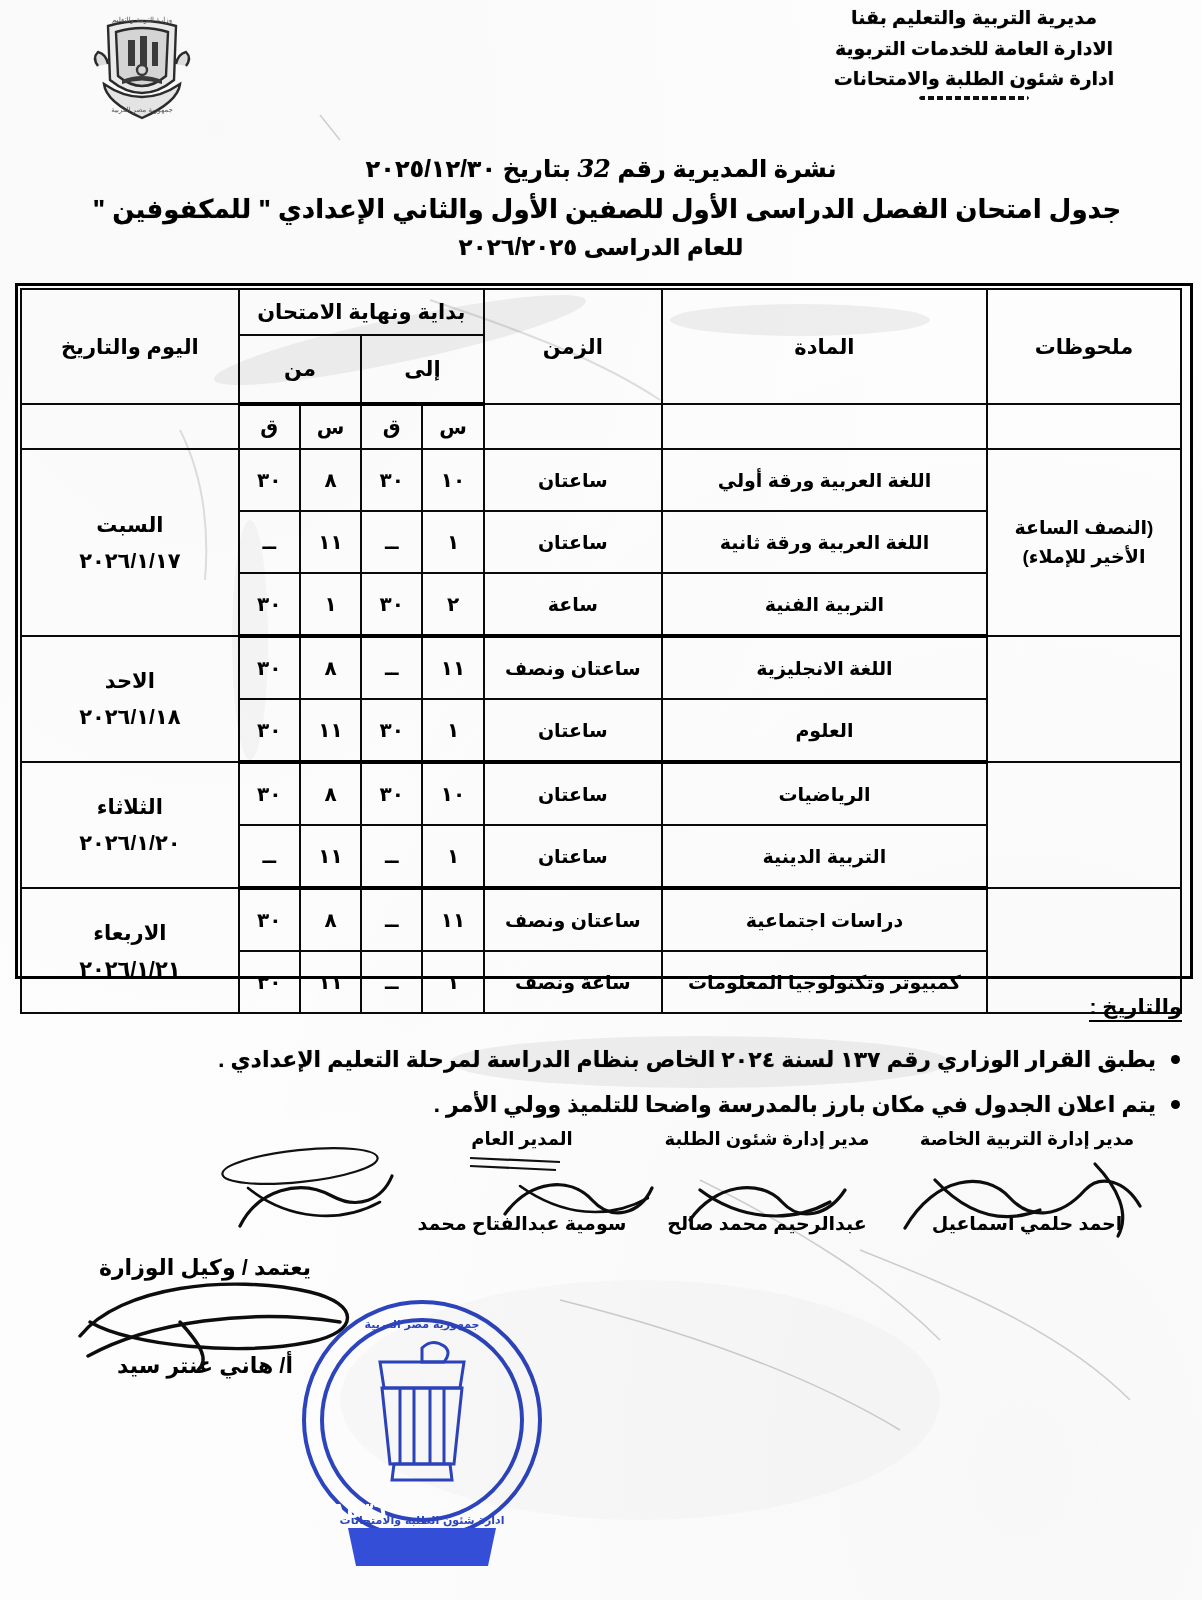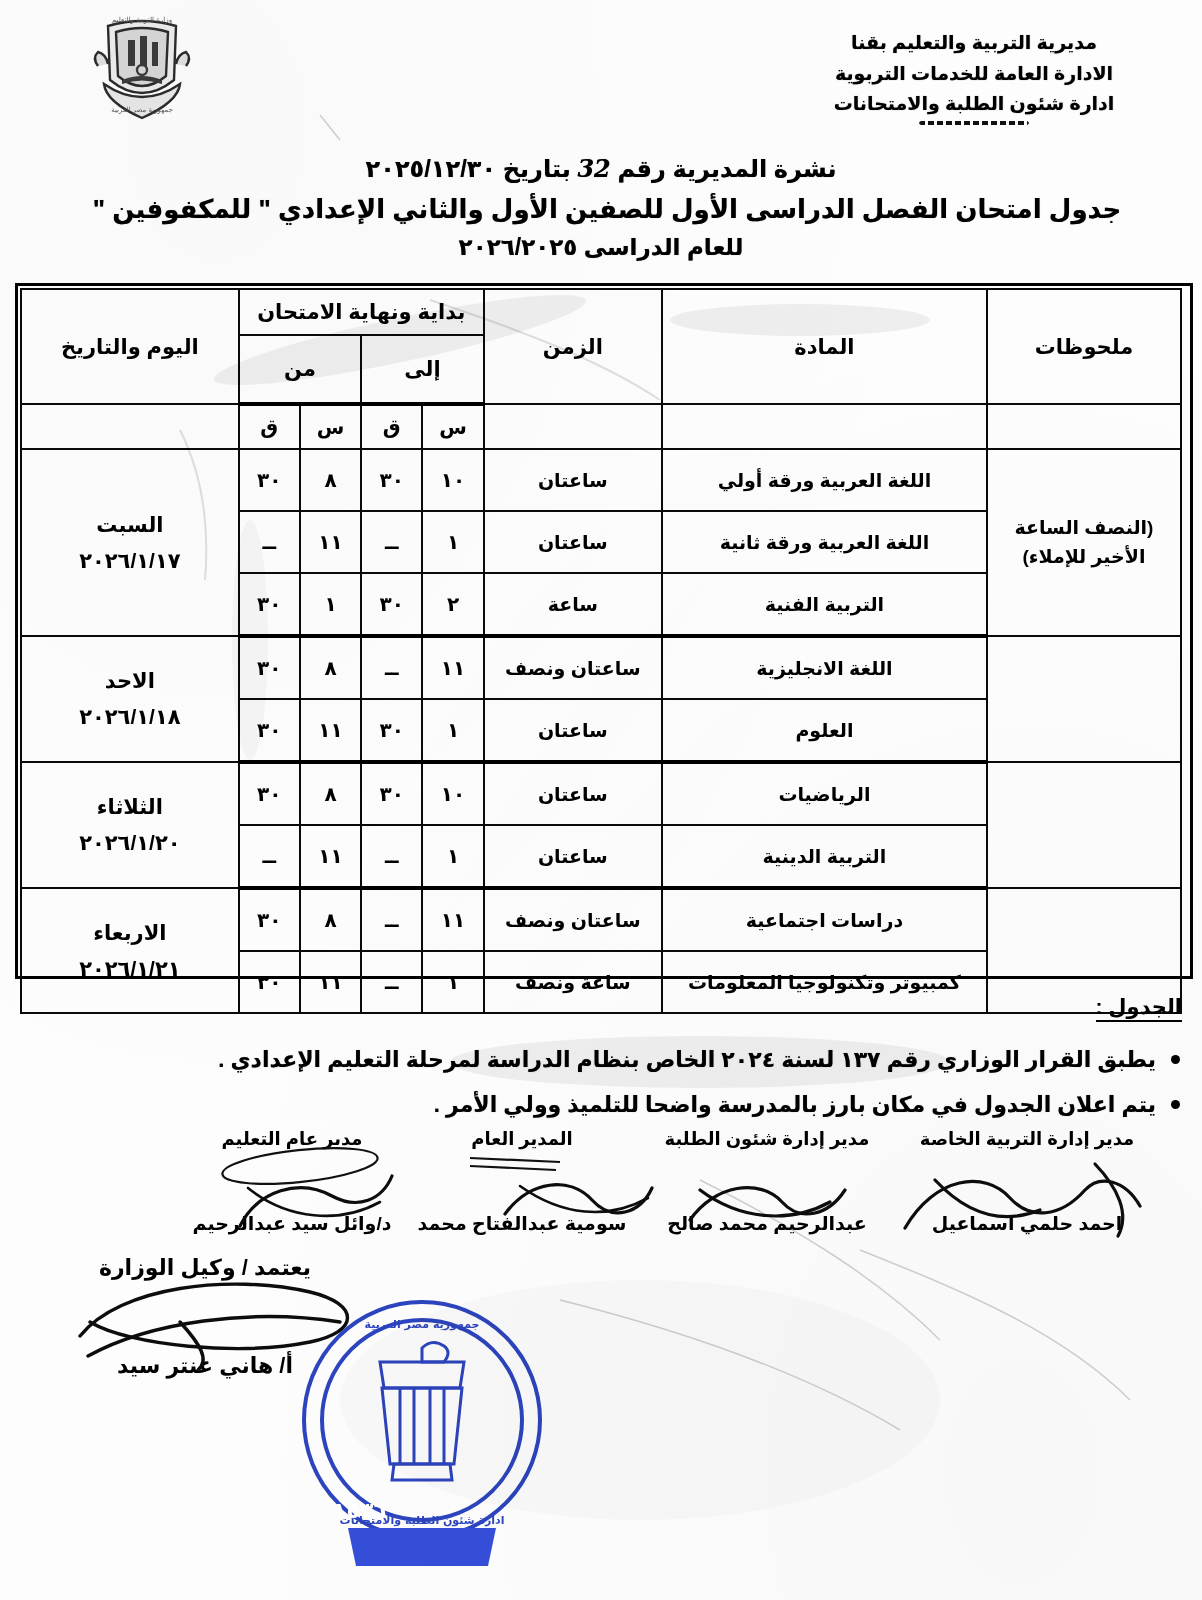--- a/index.html
+++ b/index.html
@@ -19,21 +19,21 @@
       radial-gradient(ellipse at 18% 8%, rgba(0,0,0,0.015), transparent 55%),
       radial-gradient(ellipse at 85% 92%, rgba(0,0,0,0.02), transparent 60%),
       #fdfdfd;
   }
 
   
   .crest{
     position:absolute;left:78px;top:6px;width:128px;height:122px;
   }
   .hdr-text{
-    position:absolute;right:18px;top:29px;width:420px;
+    position:absolute;right:18px;top:4px;width:420px;
     text-align:center;line-height:1.5;
     font-weight:bold;font-size:19px;letter-spacing:-0.3px;
     text-shadow:0 0 1px rgba(0,0,0,0.55);
   }
   .hdr-text div{margin-bottom:2px;}
   .hdr-underline{
     width:110px;height:4px;background:#111;margin:2px auto 0 auto;
     border-radius:2px;
     -webkit-mask-image:repeating-linear-gradient(90deg,#000 0 6px,transparent 6px 9px);
             mask-image:repeating-linear-gradient(90deg,#000 0 6px,transparent 6px 9px);
@@ -302,42 +302,38 @@
         <td class="c-time">ساعة ونصف</td>
         <td class="c-num">١</td>
         <td class="c-num">ــ</td>
         <td class="c-num">١١</td>
         <td class="c-num">٣٠</td>
       </tr>
     </tbody>
   </table>
 
   <div class="notes-wrap">
-    <div class="notes-title">الجدول :</div>
+    <div class="notes-title">والتاريخ :</div>
     <div class="note-li">يطبق القرار الوزاري رقم ١٣٧ لسنة ٢٠٢٤ الخاص بنظام الدراسة لمرحلة التعليم الإعدادي .</div>
     <div class="note-li">يتم اعلان الجدول في مكان بارز بالمدرسة واضحا للتلميذ وولي الأمر .</div>
   </div>
 
   <div class="sig-row">
     <div class="sig-col" style="right:305px;width:260px;">
       <div class="sig-title">مدير إدارة شئون الطلبة</div>
       <div class="sig-name">عبدالرحيم محمد صالح</div>
     </div>
     <div class="sig-col" style="right:30px;width:290px;">
       <div class="sig-title">مدير إدارة التربية الخاصة</div>
       <div class="sig-name">احمد حلمي اسماعيل</div>
     </div>
     <div class="sig-col" style="right:565px;width:230px;">
       <div class="sig-title">المدير العام</div>
       <div class="sig-name">سومية عبدالفتاح محمد</div>
     </div>
-    <div class="sig-col" style="right:790px;width:240px;">
-      <div class="sig-title">مدير عام التعليم</div>
-      <div class="sig-name">د/وائل سيد عبدالرحيم</div>
-    </div>
   </div>
 
   <svg class="ink" style="left:0;top:1140px;" width="1202" height="110">
     <g fill="none" stroke="#0d0d0d" stroke-width="3.2" stroke-linecap="round">
       <path d="M905 88 C935 36, 985 30, 1010 58 C1030 80, 1060 78, 1085 50 C1100 34, 1125 40, 1140 66"></path>
       <path d="M935 40 C965 72, 1000 86, 1040 70"></path>
       <path d="M1095 24 C1118 48, 1130 74, 1118 96"></path>
       <path d="M690 80 C715 44, 760 38, 782 62 C800 82, 828 76, 845 50"></path>
       <path d="M700 50 C740 80, 790 84, 830 62"></path>
       <path d="M505 74 C530 40, 570 36, 592 60 C612 82, 640 74, 652 48"></path>

